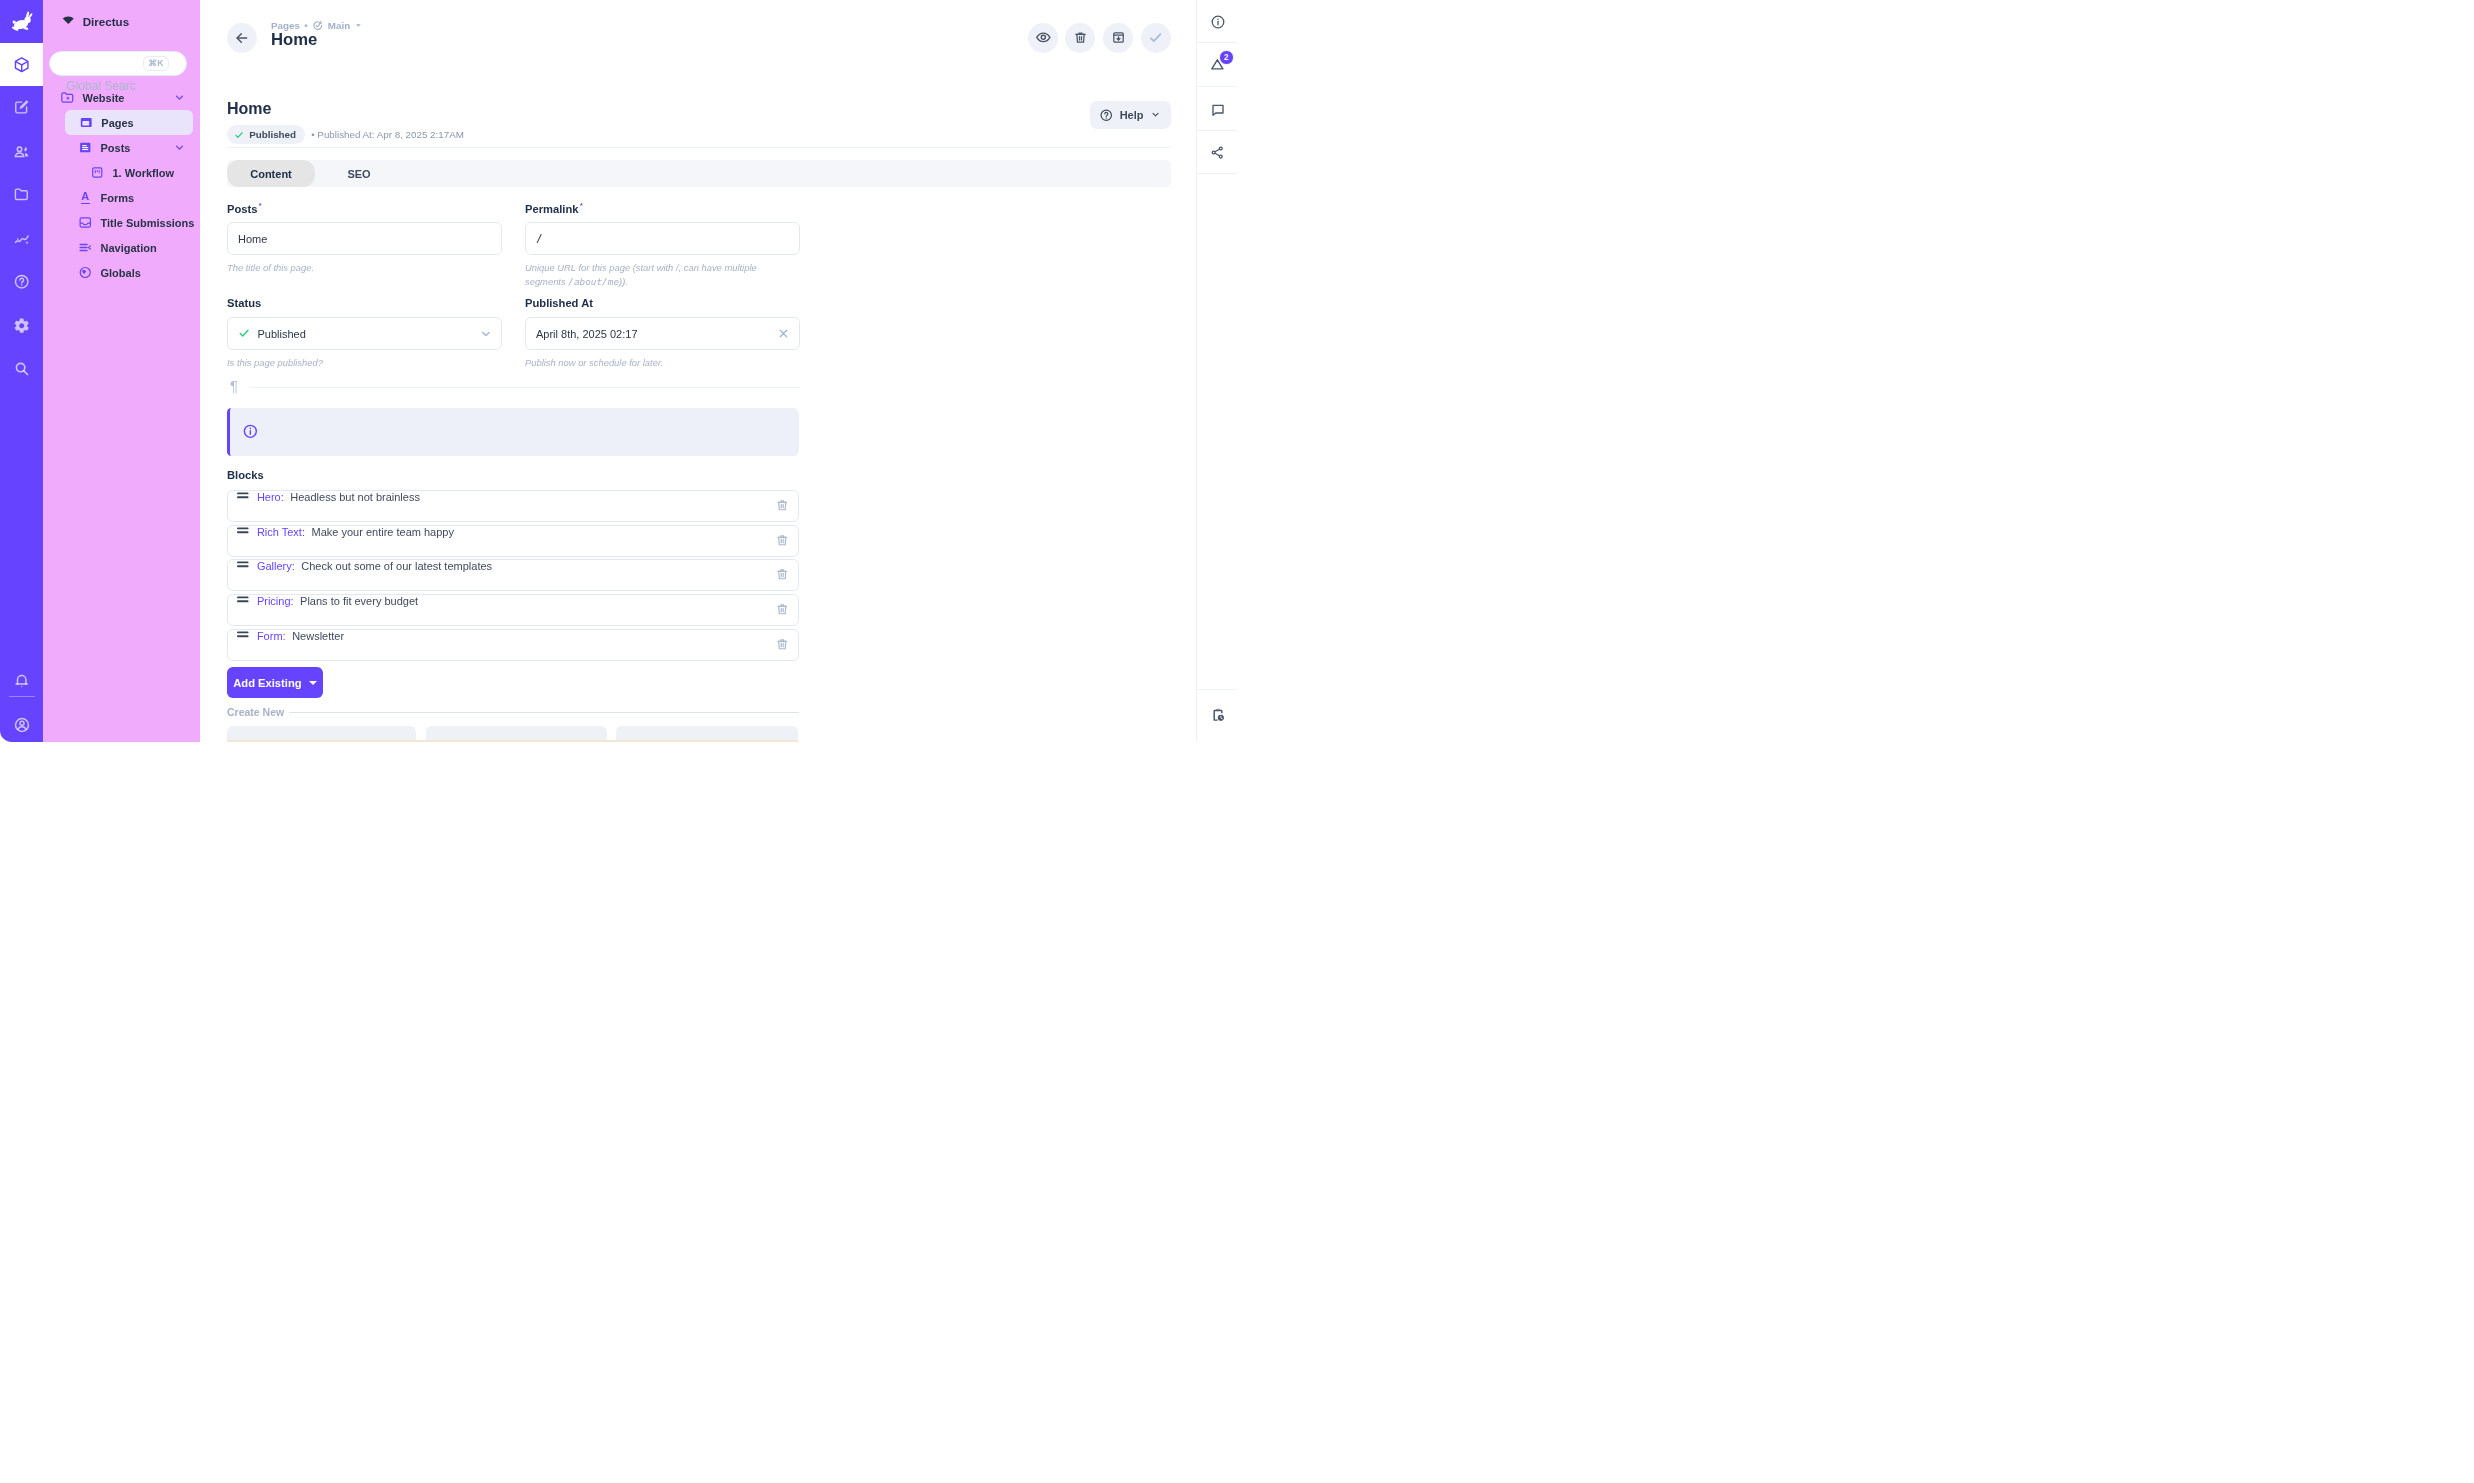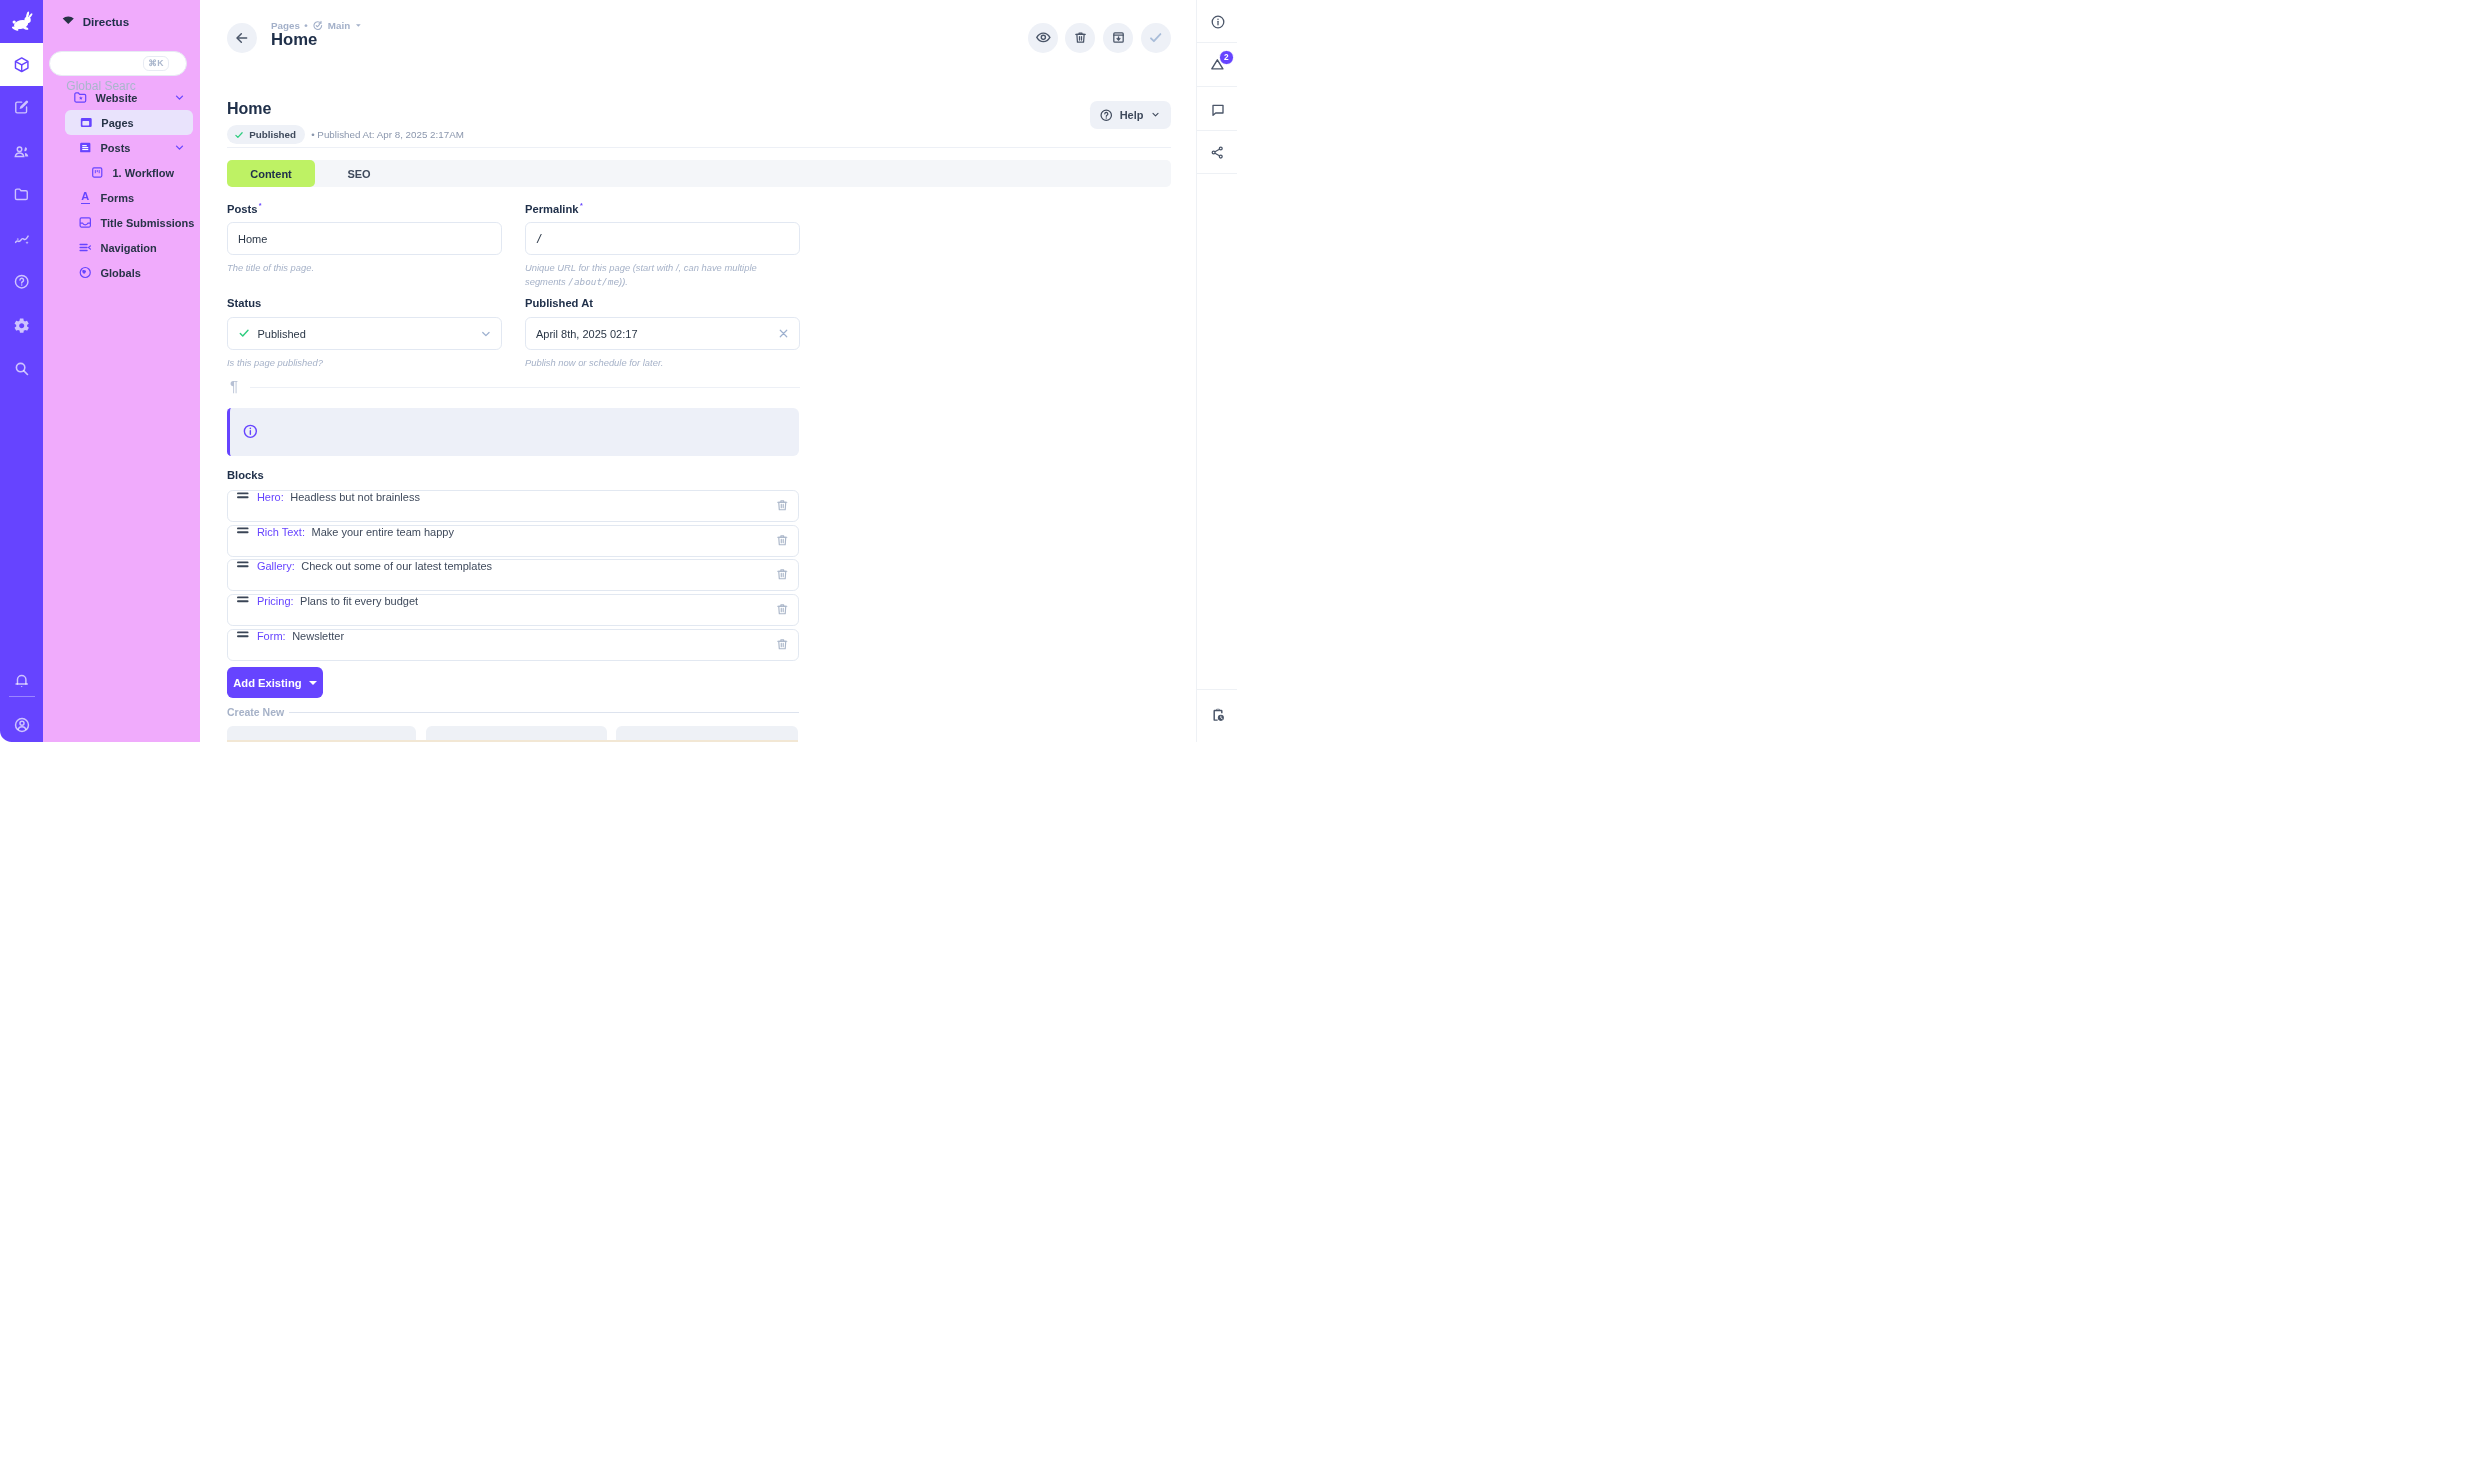--- a/index.html
+++ b/index.html
@@ -18,21 +18,21 @@
   .nav-panel { position:absolute; left:43px; top:0; width:157px; height:742px; background:#f0abfc; }
   .project-head { position:absolute; left:0; top:0; width:157px; height:43px; display:flex; align-items:center; gap:7.2px; padding-left:18px; color:#20304a; }
   .project-name { font-size:11.6px; font-weight:700; color:#20304a; }
   .search-wrap { position:absolute; left:5.8px; top:51px; width:138px; height:25px; border:1.4px solid #e7ebf3; border-radius:13px; display:flex; align-items:center; justify-content:center; gap:6.5px; background:#fff; }
   .search-input { border:none; outline:none; width:70px; font-size:12px; color:#4a5568; font-family:Liberation Sans, sans-serif; background:transparent;margin-top:44px; }
   .search-input::placeholder { color:#a9b6cc; }
   .kbd { border:1.4px solid #e7ebf3; border-radius:5.8px; font-size:8.7px; color:#a9b6cc; padding:1.4px 4.3px 2.2px; font-weight:600; letter-spacing:0.4px; }
   .nav-list { position:absolute; left:0; top:85px; width:157px; }
   .nav-row { position:relative; height:25px; display:flex; align-items:center; gap:8px; color:#273347; font-size:11px; font-weight:600; cursor:pointer; }
   .nav-row .ic { color:#6644ff; display:flex; width:14.5px; justify-content:center; flex:none; }
-  .nav-row.lvl1 { padding-left:30px; }
+  .nav-row.lvl1 { padding-left:17px; }
   .nav-row.lvl2 { padding-left:35px; }
   .nav-row.lvl3 { padding-left:47px; }
   .nav-row.active { background:#e9e3fc; border-radius:5.8px; margin:0 7.2px 0 22px; padding-left:13.8px; }
   .nav-chevron { position:absolute; right:14.5px; color:#6644ff; display:flex; }
   .a-letter { font-size:11px; font-weight:800; color:#6644ff; border-bottom:1.8px solid #6644ff; line-height:11px; padding:0 0.7px 0.7px; }
 
   
   .main { position:absolute; left:201px; top:0; width:995px; height:742px; background:#fff; }
   .circle-btn { position:absolute; width:30px; height:30px; border-radius:50%; background:#eef1f7; display:flex; align-items:center; justify-content:center; color:#4a5568; cursor:pointer; }
   .breadcrumb { position:absolute; left:70px; top:19.6px; display:flex; align-items:center; gap:4.3px; font-size:9.8px; font-weight:700; color:#a3b0c9; }
@@ -41,21 +41,21 @@
   .content { position:absolute; left:26px; top:0; width:944px; height:742px; }
   .h1 { position:absolute; left:0; top:100px; font-size:16px; font-weight:700; color:#20304a; }
   .help-btn { position:absolute; right:0; top:101px; height:27.5px; padding:0 10px 0 8.7px; background:#eef1f7; border-radius:7.2px; display:flex; align-items:center; gap:6.5px; color:#3f4a5c; font-size:11px; font-weight:700; cursor:pointer; }
   .meta-row { position:absolute; left:0; top:125px; display:flex; align-items:center; gap:6.5px; }
   .status-pill { height:19px; background:#eef1f7; border-radius:10px; display:flex; align-items:center; gap:5px; padding:0 8.7px 0 7.2px; font-size:9.8px; font-weight:600; color:#3f4a5c; }
   .meta-text { font-size:9.8px; color:#8b97ad; font-weight:500; }
   .hdivider { position:absolute; left:0; top:147px; width:944px; height:1.4px; background:#edf0f6; }
 
   .tabbar { position:absolute; left:0; top:160px; width:944px; height:27px; background:#f4f6f9; border-radius:5px; display:flex; }
   .tab { width:88px; display:flex; align-items:center; justify-content:center; font-size:11px; font-weight:700; color:#3f4a5c; cursor:pointer; }
-  .tab.active { background:#bef264; border-radius:5px; color:#20304a; }
+  .tab.active { background:#e5e5e5; border-radius:12px; color:#20304a; }
 
   .field-label { position:absolute; font-size:11.2px; font-weight:700; color:#20304a; }
   .req { color:#6644ff; font-size:7.2px; vertical-align:super; margin-left:1.4px; }
   .tinput { position:absolute; height:33px; width:275px; border:1.4px solid #e2e8f2; border-radius:5.8px; font-size:11px; color:#2b3747; padding:0 10px; outline:none; background:#fff; font-family:"Liberation Sans",sans-serif; }
   .mono { font-family:"DejaVu Sans Mono", monospace; }
   .helper { position:absolute; font-size:9.4px; font-style:italic; color:#a6b2c8; line-height:13.8px; }
   .select-box { position:absolute; height:33px; width:275px; border:1.4px solid #e2e8f2; border-radius:5.8px; display:flex; align-items:center; gap:7.2px; padding:0 10px; cursor:pointer; background:#fff; }
   .select-box .val { font-size:11px; color:#2b3747; font-weight:500; }
   .edge-ic { position:absolute; right:8.7px; color:#9db0cf; display:flex; }
 

